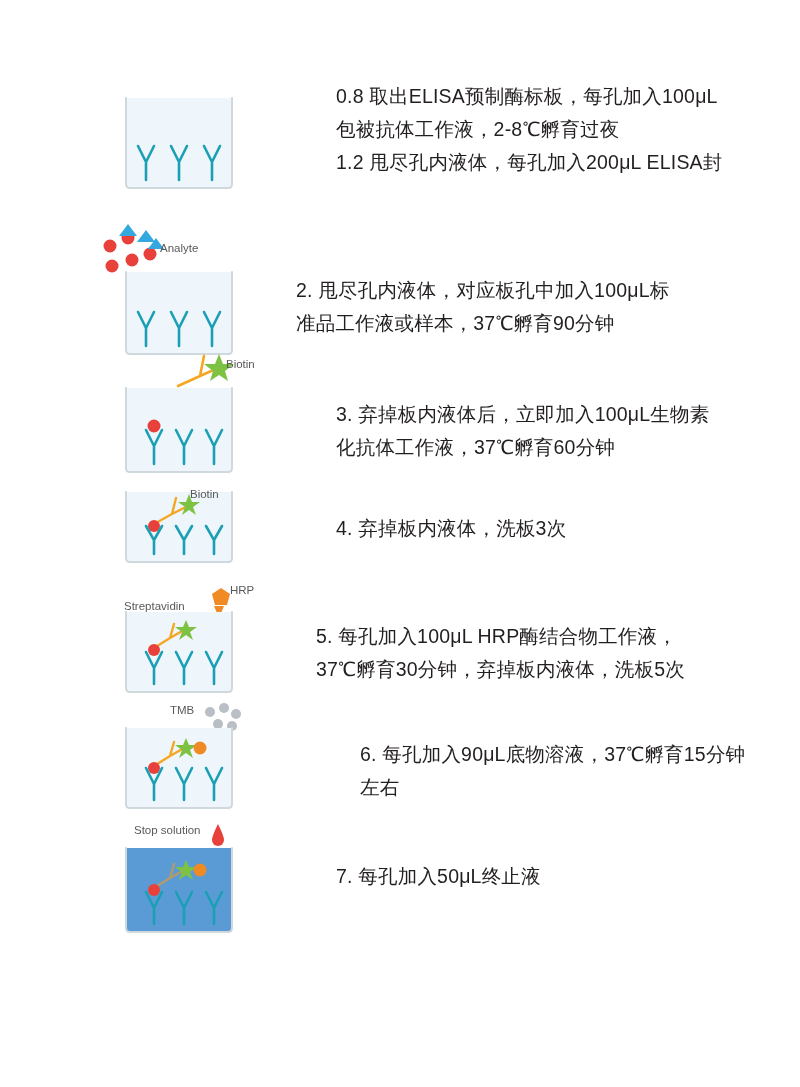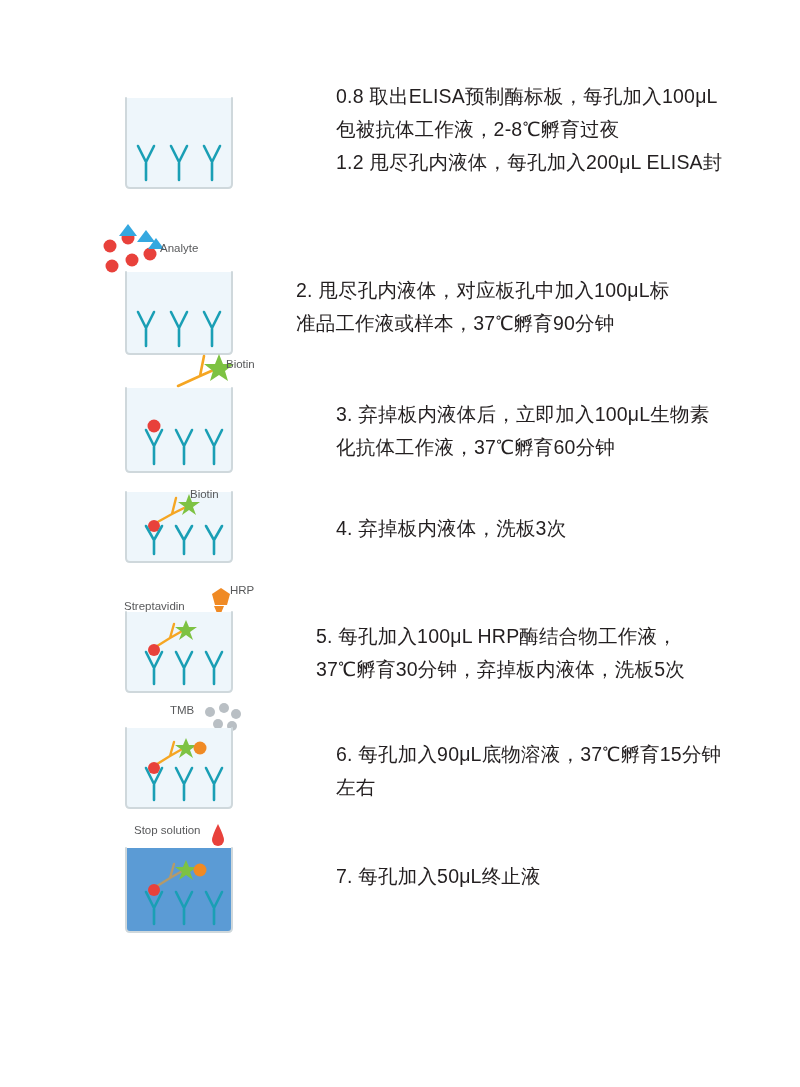--- a/index.html
+++ b/index.html
@@ -170,21 +170,21 @@
           <path d="M106 106 L106 90 L98 74 M106 90 L114 74"></path>
         </g>
       </svg>
     </div>
     <div class="text-col" style="width:440px; margin-left:38px; margin-top:42px;">
       <p>5. 每孔加入100μL HRP酶结合物工作液，</p>
       <p>37℃孵育30分钟，弃掉板内液体，洗板5次</p>
     </div>
   </div>
 
-  <div class="step-row" style="left:118px; top:700px;">
+  <div class="step-row" style="left:118px; top:700px;gap:24px;">
     <div class="art" style="position:relative;">
       <span class="label-chip" style="left:52px; top:4px;">TMB</span>
       <svg width="155" height="112" viewBox="0 0 155 112">
         <g fill="#b9bfc4">
           <circle cx="92" cy="12" r="5"></circle>
           <circle cx="106" cy="8" r="5"></circle>
           <circle cx="118" cy="14" r="5"></circle>
           <circle cx="100" cy="24" r="5"></circle>
           <circle cx="114" cy="26" r="5"></circle>
         </g>

